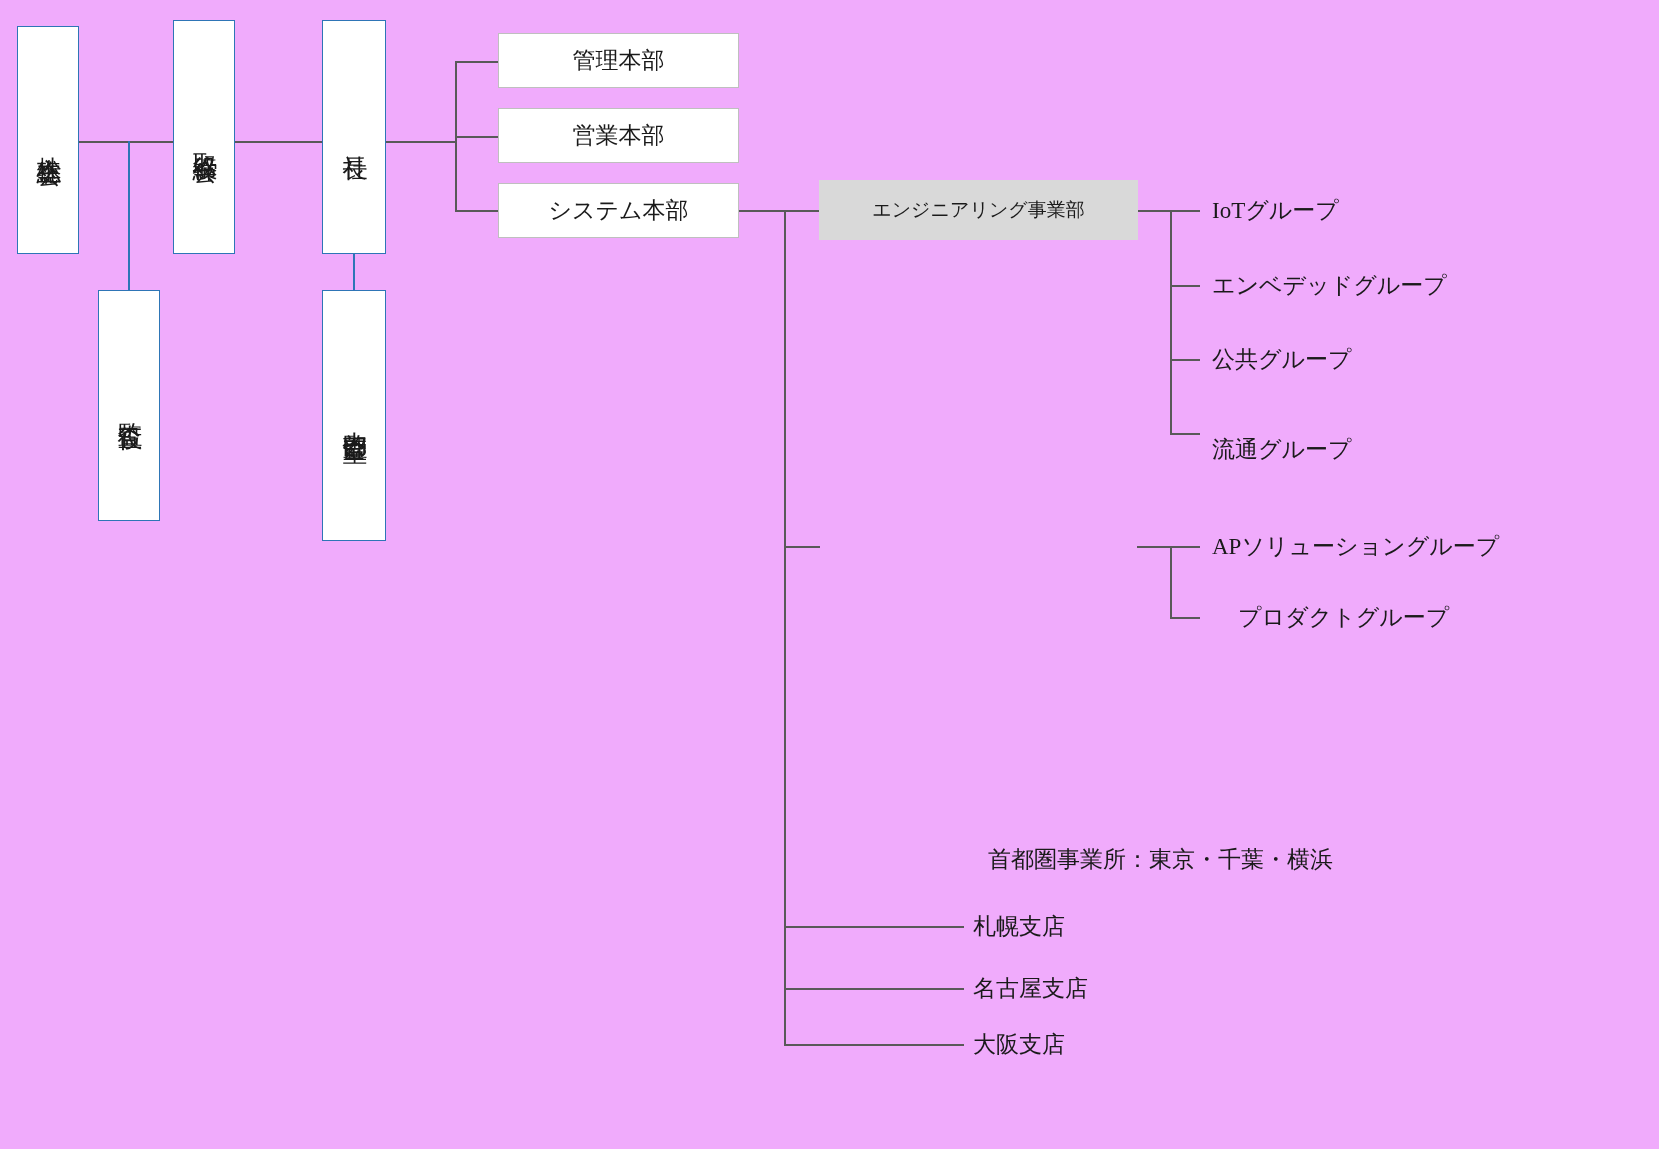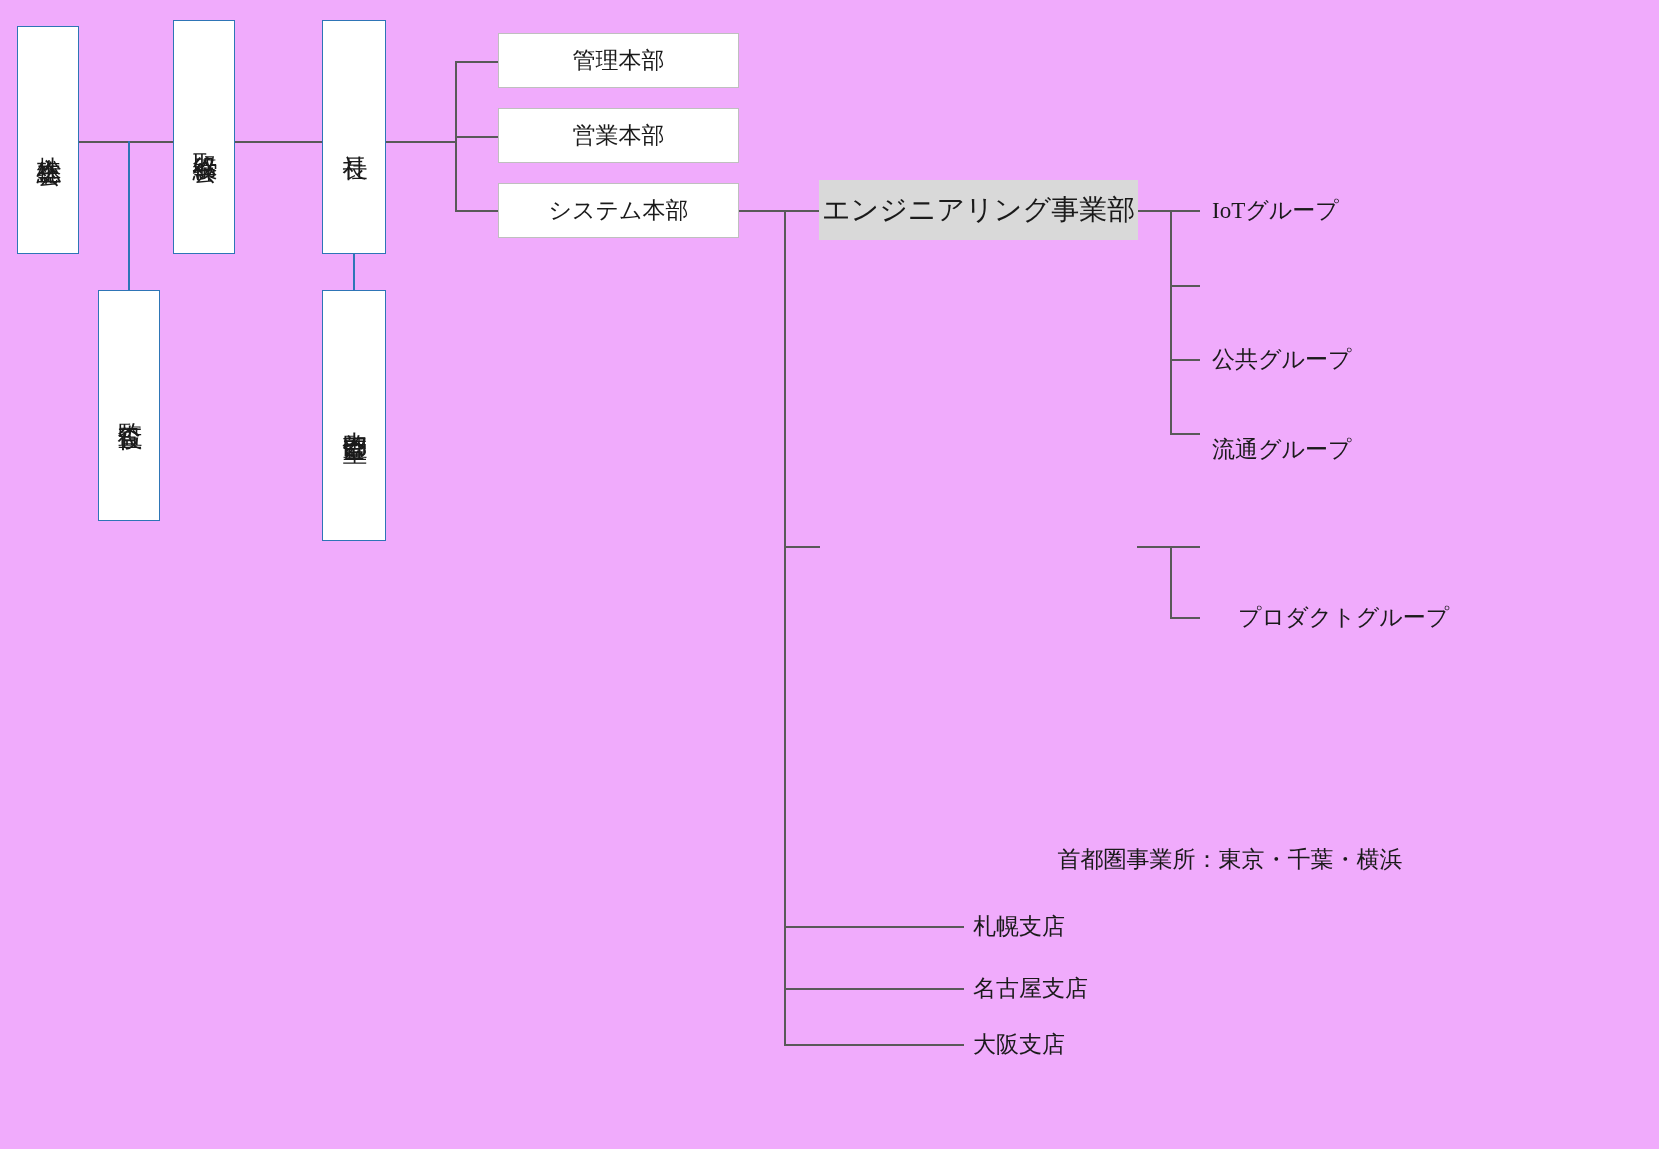--- a/index.html
+++ b/index.html
@@ -37,35 +37,36 @@
   
   .hbox {
     border: 1px solid #bfbfbf;
     background: #ffffff;
     font-size: 23px;
   }
   
   .fbox {
     border: 1px solid #d9d9d9;
     background: #d9d9d9;
-    font-size: 28px;
+    font-size: 19px;
   }
   
   .leaf {
     font-size: 23px;
     color: #1a1a1a;
     justify-content: flex-start;
     white-space: nowrap;
     text-align: center;
   }
   .note {
     font-size: 23px;
     color: #1a1a1a;
-    justify-content: center;
+    justify-content: flex-start;
     white-space: nowrap;
+    margin-left: 8px;
   }
   
   .ln {
     position: absolute;
     background: #595959;
   }
   .ln.blue {
     background: #2e75b6;
   }
 </style>
@@ -144,27 +145,33 @@
   </div>
 
   <div class="node fbox" style="left:819px; top:180px; width:319px; height:60px;">
     <span>エンジニアリング事業部</span>
   </div>
 
 
   <div class="node leaf" style="left:1212px; top:192px; width:340px; height:36px;">
     <span>IoTグループ</span>
   </div>
+  <div class="node leaf" style="left:1212px; top:267px; width:340px; height:36px;">
+    <span>エンベデッドグループ</span>
+  </div>
   <div class="node leaf" style="left:1212px; top:341px; width:340px; height:36px;">
     <span>公共グループ</span>
   </div>
   <div class="node leaf" style="left:1212px; top:415px; width:340px; height:36px;margin-top:16px;">
     <span>流通グループ</span>
   </div>
 
+  <div class="node leaf" style="left:1212px; top:528px; width:400px; height:36px;">
+    <span>APソリューショングループ</span>
+  </div>
   <div class="node leaf" style="left:1212px; top:599px; width:400px; height:36px;margin-left:26px;">
     <span>プロダクトグループ</span>
   </div>
 
   <div class="node note" style="left:980px; top:841px; width:500px; height:36px;">
     <span>首都圏事業所：東京・千葉・横浜</span>
   </div>
 
   <div class="node leaf" style="left:973px; top:908px; width:300px; height:36px;">
     <span>札幌支店</span>

